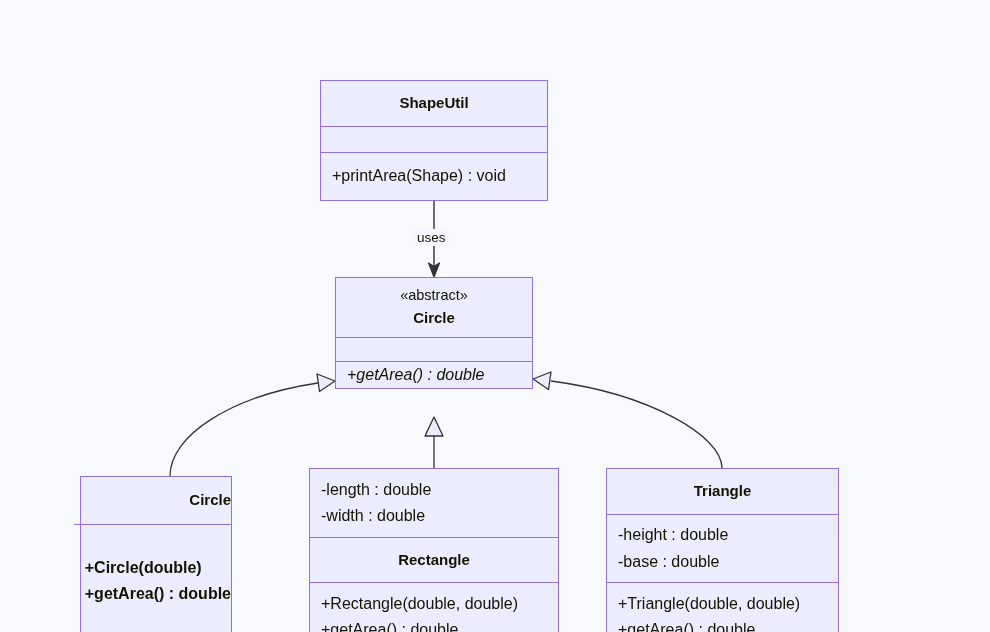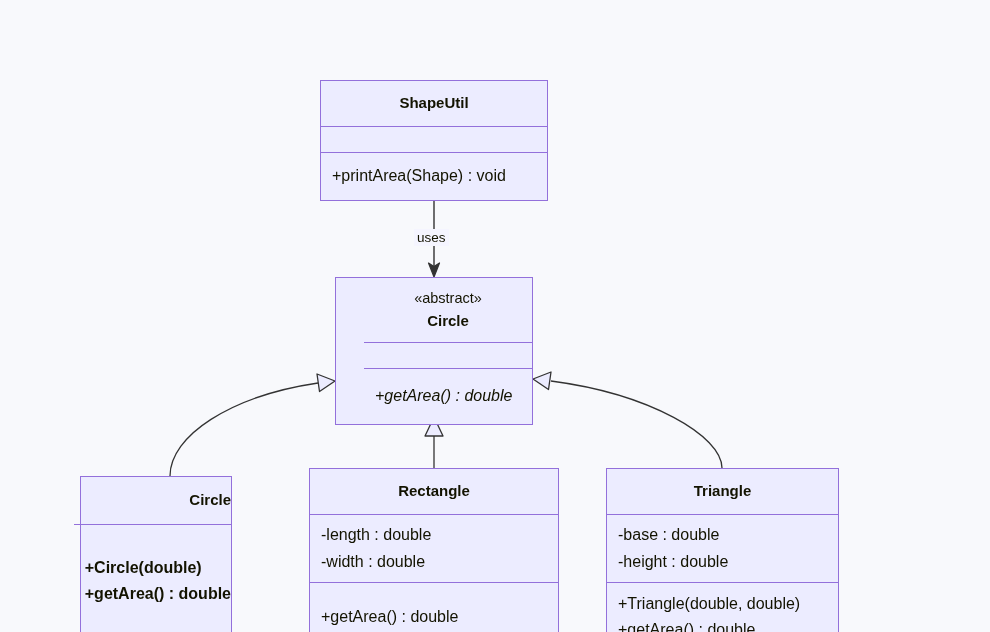--- a/index.html
+++ b/index.html
@@ -121,21 +121,21 @@
       <div class="class-name">ShapeUtil</div>
     </div>
     <div class="compartment c-body empty-compartment" style="height:26px;"></div>
     <div class="compartment c-body" style="flex:1;">
       <div class="member">+printArea(Shape) : void</div>
     </div>
   </div>
 
   <div class="edge-label" style="left:414px; top:185px;">uses</div>
 
-  <div class="uml-class" style="left:335px; top:233px; width:198px; height:148px;padding-left:28px;">
+  <div class="uml-class" style="left:335px; top:233px; width:198px; height:112px;">
     <div class="compartment c-header" style="height:64px;">
       <div class="stereotype">«abstract»</div>
       <div class="class-name">Circle</div>
     </div>
     <div class="compartment c-body empty-compartment" style="height:26px;"></div>
     <div class="compartment c-body" style="flex:1;">
       <div class="member italic">+getArea() : double</div>
     </div>
   </div>
 
@@ -143,39 +143,40 @@
     <div class="compartment c-header" style="height:47px;">
       <div class="class-name">Circle</div>
     </div>
     <div class="compartment c-body" style="flex:1;font-weight:bold;">
       <div class="member">+Circle(double)</div>
       <div class="member">+getArea() : double</div>
     </div>
   </div>
 
   <div class="uml-class" style="left:309px; top:424px; width:250px; height:184px;">
-    <div class="compartment c-header" style="height:45px;">
-      <div class="class-name">Rectangle</div>
-    </div>
     <div class="compartment c-body" style="height:68px;">
       <div class="member">-length : double</div>
       <div class="member">-width : double</div>
     </div>
+    <div class="compartment c-header" style="height:45px;">
+      <div class="class-name">Rectangle</div>
+    </div>
     <div class="compartment c-body" style="flex:1;">
+      <div class="member">+Rectangle(double, double)</div>
       <div class="member">+getArea() : double</div>
     </div>
   </div>
 
   <div class="uml-class" style="left:606px; top:424px; width:233px; height:184px;">
     <div class="compartment c-header" style="height:45px;align-items:center;">
       <div class="class-name">Triangle</div>
     </div>
     <div class="compartment c-body" style="height:68px;">
+      <div class="member">-height : double</div>
       <div class="member">-base : double</div>
-      <div class="member">-height : double</div>
     </div>
     <div class="compartment c-body" style="flex:1;">
       <div class="member">+Triangle(double, double)</div>
       <div class="member">+getArea() : double</div>
     </div>
   </div>
 
 </div>
 
 </body></html>

